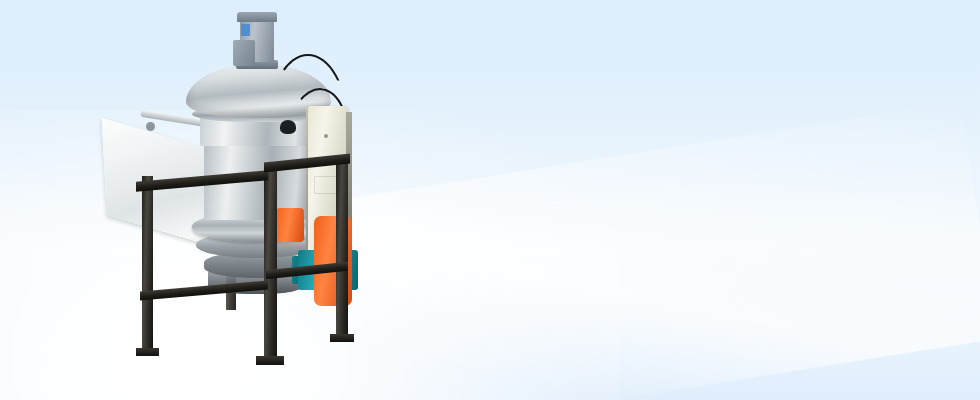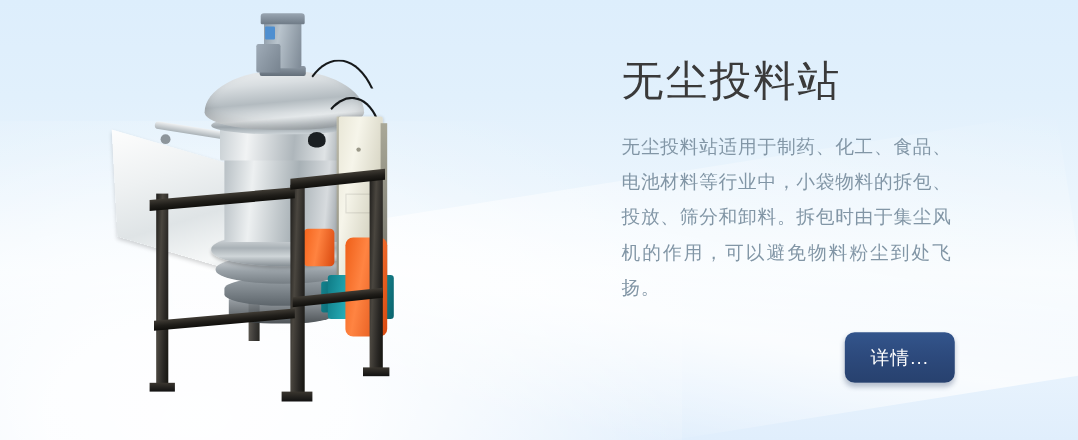--- a/index.html
+++ b/index.html
@@ -273,21 +273,14 @@
     <div class="mach f-post fp3"></div>
     <div class="mach f-beam fb-topL"></div>
     <div class="mach f-beam fb-topR"></div>
     <div class="mach f-beam fb-midL"></div>
     <div class="mach f-beam fb-midR"></div>
     <div class="mach foot ft1"></div>
     <div class="mach foot ft2"></div>
     <div class="mach foot ft3"></div>
   </div>
 
-  <div class="content">
-    <div class="title">无尘投料站</div>
-
-    <div class="desc">无尘投料站适用于制药、化工、食品、电池材料等行业中，小袋物料的拆包、投放、筛分和卸料。拆包时由于集尘风机的作用，可以避免物料粉尘到处飞扬。</div>
-
-    <div class="btn">详情...</div>
-  </div>
 
 </div>
 
 </body></html>

